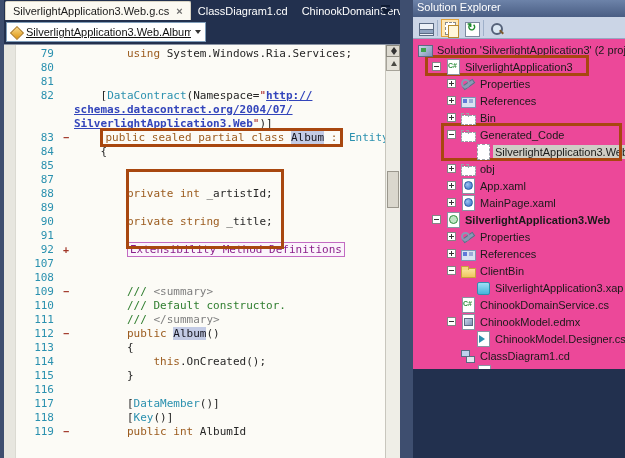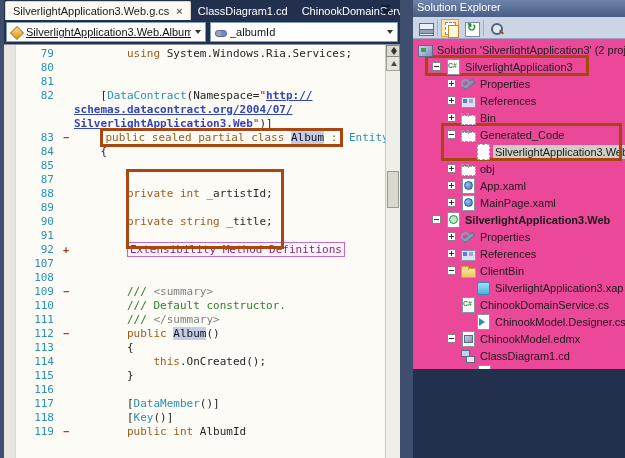--- a/index.html
+++ b/index.html
@@ -134,25 +134,20 @@
           <span>ChinookDomainService.cs</span>
         </div>
         <span class="tab-chevron"></span>
     </div>
     <div class="nav-bar">
       <div class="combo first">
         <span class="glyph class-glyph"></span>
         <span class="val">SilverlightApplication3.Web.Album</span>
         <span class="arrow"></span>
       </div>
-      <div class="combo second">
-        <span class="glyph field-glyph"></span>
-        <span class="val">_albumId</span>
-        <span class="arrow"></span>
-      </div>
     </div>
     <div class="code-area">
       <div class="indicator-margin"></div>
       <div class="code-scroll">
           <div class="code-row">
             <span class="ln">79</span>
             <span class="fold"></span>
             <span class="ct"><span class="sg-p">        </span><span class="sg-k">using</span><span class="sg-p"> System.Windows.Ria.Services;</span></span>
           </div>
           <div class="code-row">
@@ -388,30 +383,30 @@
         <div class="tree-row" style="padding-left: 49px;">
           <span class="exp-spacer"></span>
           <span class="tico ico-xap"></span>
           <span class="tlabel">SilverlightApplication3.xap</span>
         </div>
         <div class="tree-row" style="padding-left: 34px;">
           <span class="exp-spacer"></span>
           <span class="tico ico-cs-file sheet"></span>
           <span class="tlabel">ChinookDomainService.cs</span>
         </div>
-        <div class="tree-row" style="padding-left: 49px;">
-          <span class="exp-spacer"></span>
-          <span class="tico ico-designer-cs sheet"></span>
-          <span class="tlabel">ChinookModel.Designer.cs</span>
-        </div>
         <div class="tree-row" style="padding-left: 34px;">
           <span class="expander"></span>
           <span class="tico ico-edmx sheet"></span>
           <span class="tlabel">ChinookModel.edmx</span>
         </div>
+        <div class="tree-row" style="padding-left: 49px;">
+          <span class="exp-spacer"></span>
+          <span class="tico ico-designer-cs sheet"></span>
+          <span class="tlabel">ChinookModel.Designer.cs</span>
+        </div>
         <div class="tree-row" style="padding-left: 34px;">
           <span class="exp-spacer"></span>
           <span class="tico ico-class-diagram"></span>
           <span class="tlabel">ClassDiagram1.cd</span>
         </div>
         <div class="tree-row" style="padding-left: 50px;">
           <span class="exp-spacer"></span>
           <span class="tico ico-js-file sheet"></span>
           <span class="tlabel">Silverlight.js</span>
         </div>

